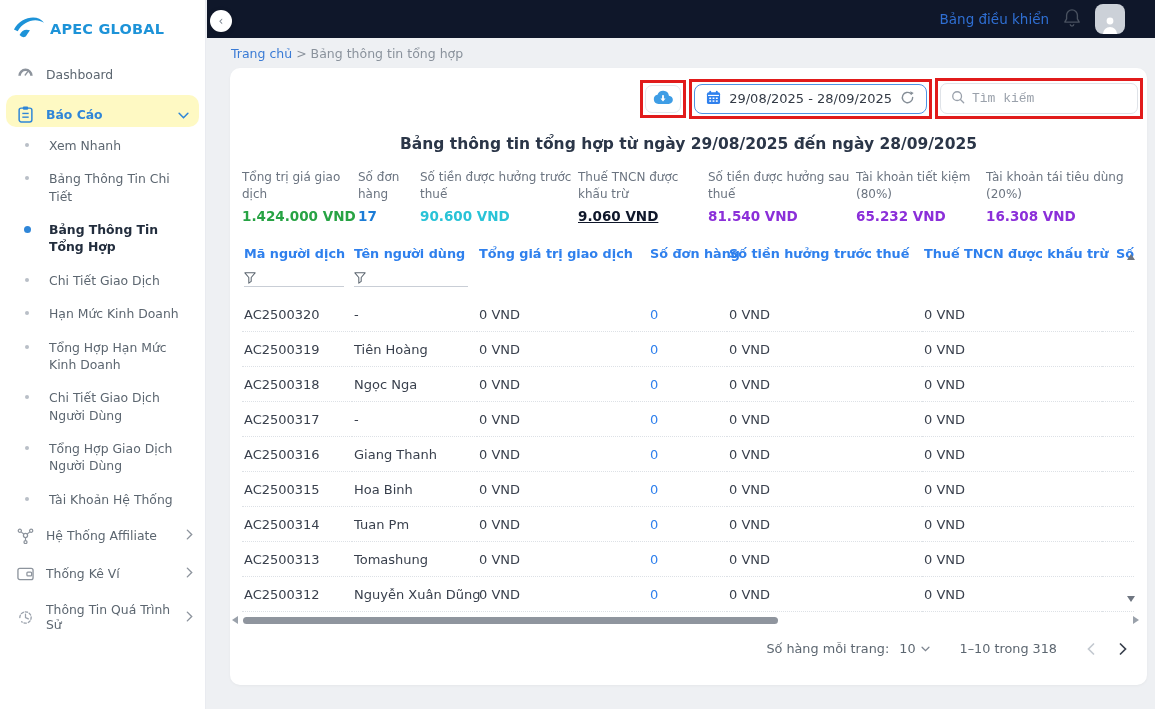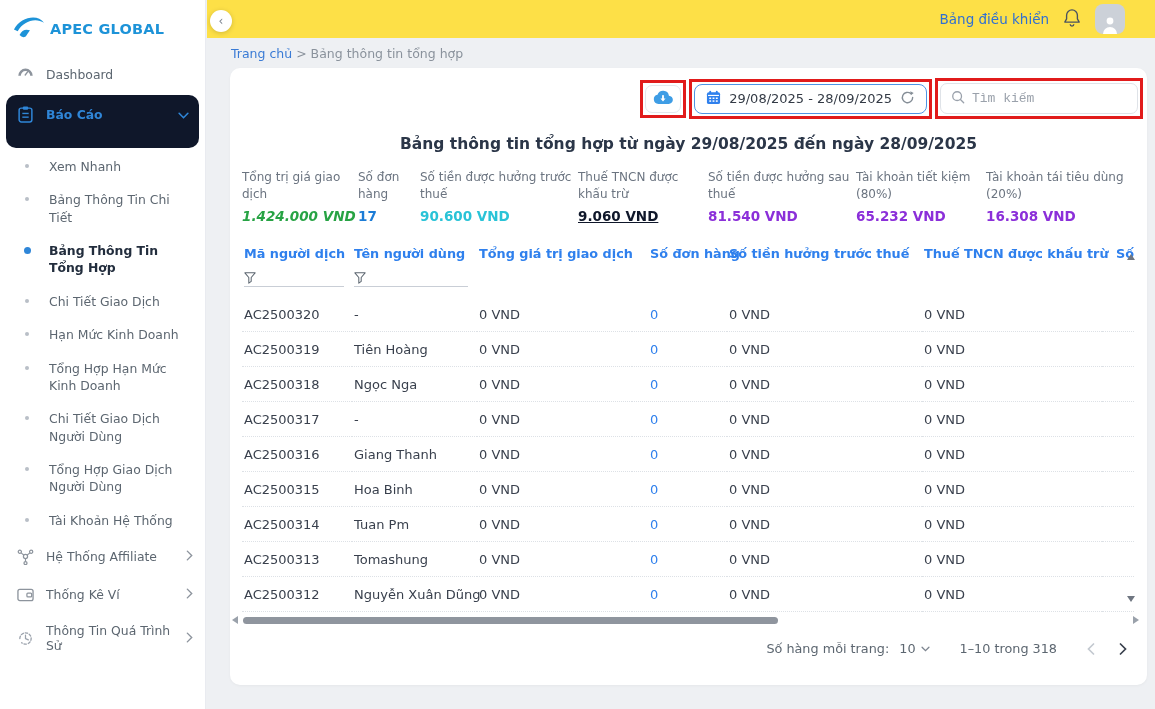--- a/index.html
+++ b/index.html
@@ -10,33 +10,33 @@
     color:#39404d; font-size:13px;
   }
   
   .sidebar { position:absolute; left:0; top:0; width:206px; height:709px;
     background:#fff; border-right:1px solid #e9ebf0; z-index:2; }
   .logo-row { display:flex; align-items:center; gap:5px; padding:15px 10px 12px 13px; }
   .logo-text { color:#1d93d8; font-weight:bold; font-size:14.5px; letter-spacing:.2px; white-space:nowrap; }
   .nav { font-size:12.4px; color:#5c6670; }
   .nav-item { display:flex; align-items:center; gap:12px; padding:10px 12px 10px 16px; cursor:pointer; }
   .nav-icon { width:18px; height:18px; flex:none; display:flex; align-items:center; justify-content:center; }
-  .nav-item.active-section { background:#0f172a; border-radius:10px; margin:2px 6px; padding:10px 10px 25px 10px;
+  .nav-item.active-section { background:#fef9c3; border-radius:10px; margin:2px 6px; padding:10px 10px 4px 10px;
     color:#2f86d8; font-weight:600; }
   .ml-auto { margin-left:auto; }
   .sub-item { display:flex; align-items:flex-start; padding:8px 0; cursor:pointer; }
   .sub-dot { width:4px; height:4px; border-radius:50%; background:#b9bfc7; margin:6px 20px 0 25px; flex:none; }
   .sub-item.active { color:#222d3d; font-weight:600; }
   .sub-item.active .sub-dot { width:7px; height:7px; background:#2f86d8; margin:5px 18px 0 24px; }
   .sub-label { line-height:1.4; padding-right:14px; }
   .collapse-btn { position:absolute; left:210px; top:10px; width:22px; height:22px; background:#fff;
     border-radius:50%; box-shadow:0 1px 5px rgba(0,0,0,.18); display:flex; align-items:center;
     justify-content:center; color:#7d8590; font-size:12px; z-index:3; cursor:pointer; }
   
-  .topbar { position:absolute; left:207px; top:0; width:948px; height:38px; background:#fde047;
+  .topbar { position:absolute; left:207px; top:0; width:948px; height:38px; background:#0f172a;
     display:flex; align-items:center; justify-content:flex-end; gap:14px; padding-right:30px; }
   .topbar-link { color:#2f6fd3; font-size:13.5px; font-weight:500; cursor:pointer; }
   .avatar { width:30px; height:30px; border-radius:8px; background:#ccd1d8; display:flex;
     align-items:flex-end; justify-content:center; overflow:hidden; cursor:pointer; }
   
   .breadcrumb { position:absolute; left:231px; top:46px; font-size:12.5px; color:#8a929c; z-index:1; }
   .bc-home { color:#3a7bd5; cursor:pointer; }
   
   .card { position:absolute; left:230px; top:68px; width:917px; height:617px; background:#fff;
     border-radius:10px; box-shadow:0 1px 3px rgba(0,0,0,.04); }
@@ -293,21 +293,21 @@
         <input type="text" placeholder="Tìm kiếm" style="">
       </div>
     </div>
   </div>
 
   <div class="card-title">Bảng thông tin tổng hợp từ ngày 29/08/2025 đến ngày 28/09/2025</div>
 
   <div class="stats">
     <div class="stat s1">
       <div class="stat-label">Tổng trị giá giao dịch</div>
-      <div class="stat-value" style="color: rgb(39, 163, 68); font-style: italic;">1.424.000 VND</div>
+      <div class="stat-value" style="color: rgb(39, 163, 68);">1.424.000 VND</div>
     </div>
     <div class="stat s2">
       <div class="stat-label">Số đơn hàng</div>
       <div class="stat-value" style="color: rgb(28, 124, 214);">17</div>
     </div>
     <div class="stat s3">
       <div class="stat-label">Số tiền được hưởng trước thuế</div>
       <div class="stat-value" style="color: rgb(41, 195, 215);">90.600 VND</div>
     </div>
     <div class="stat s4">

